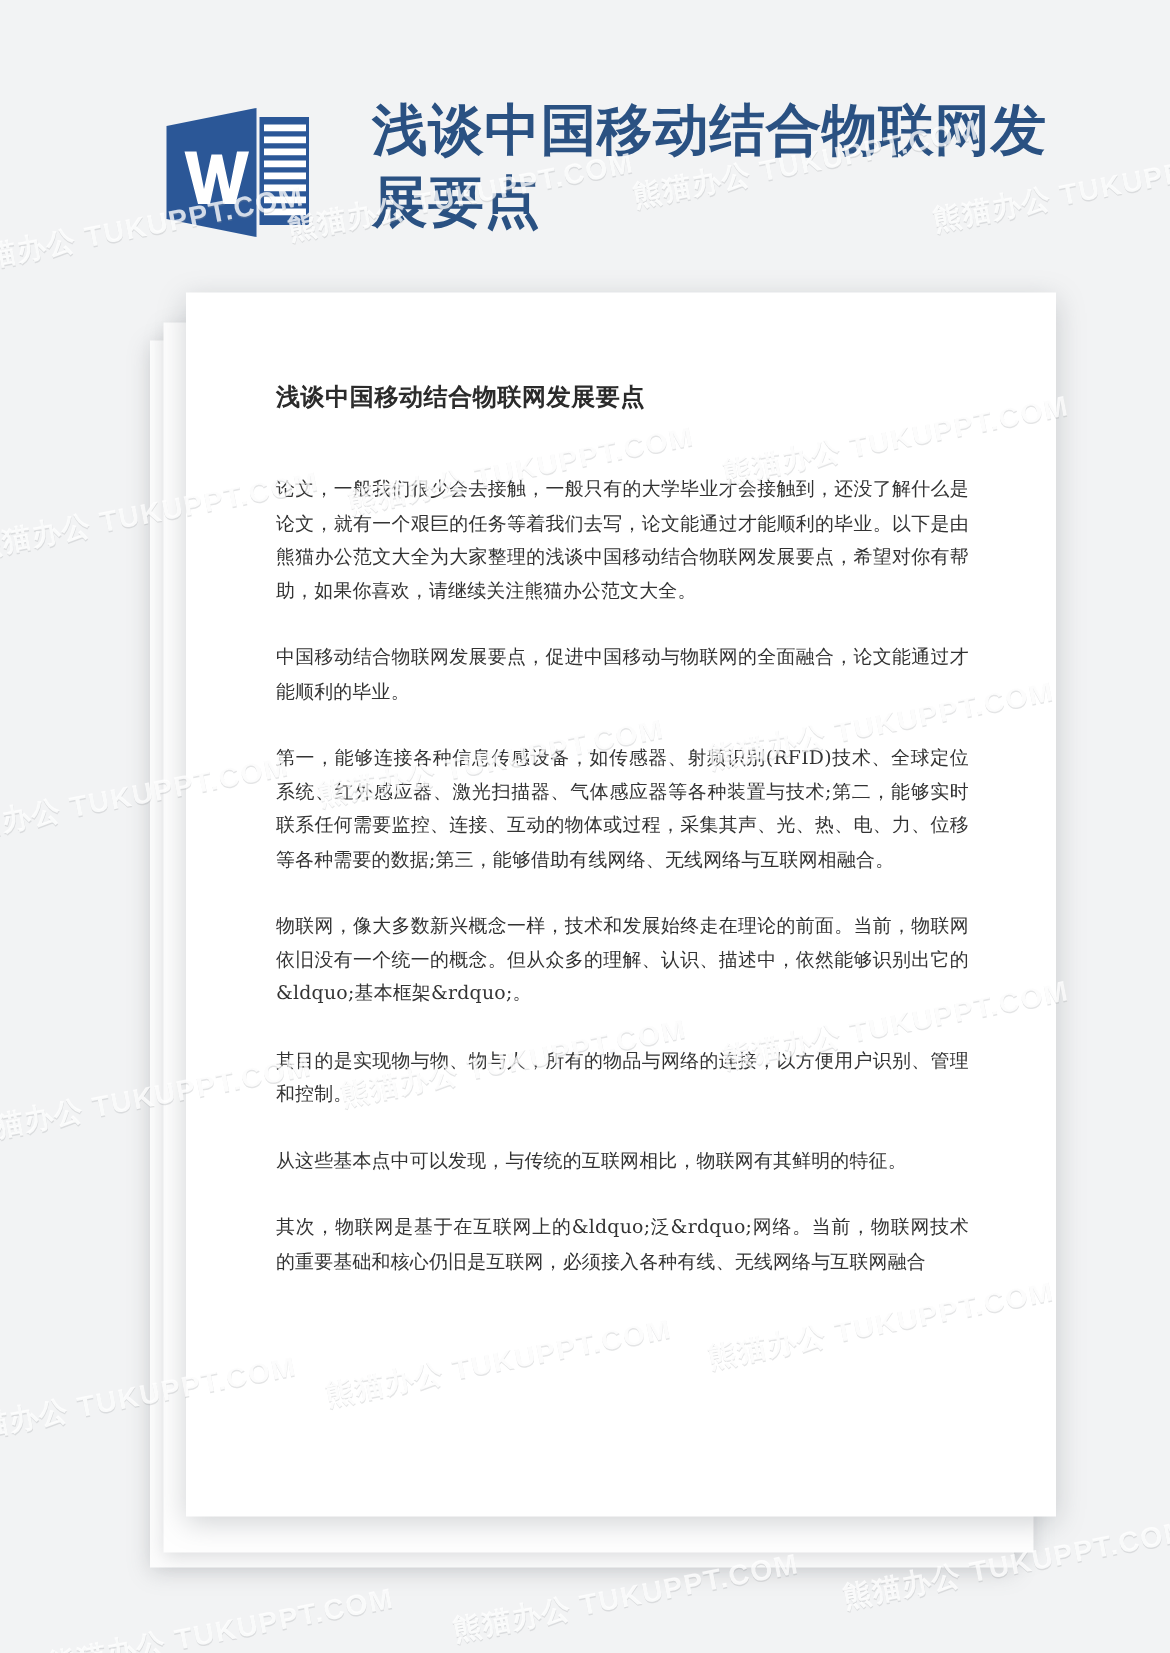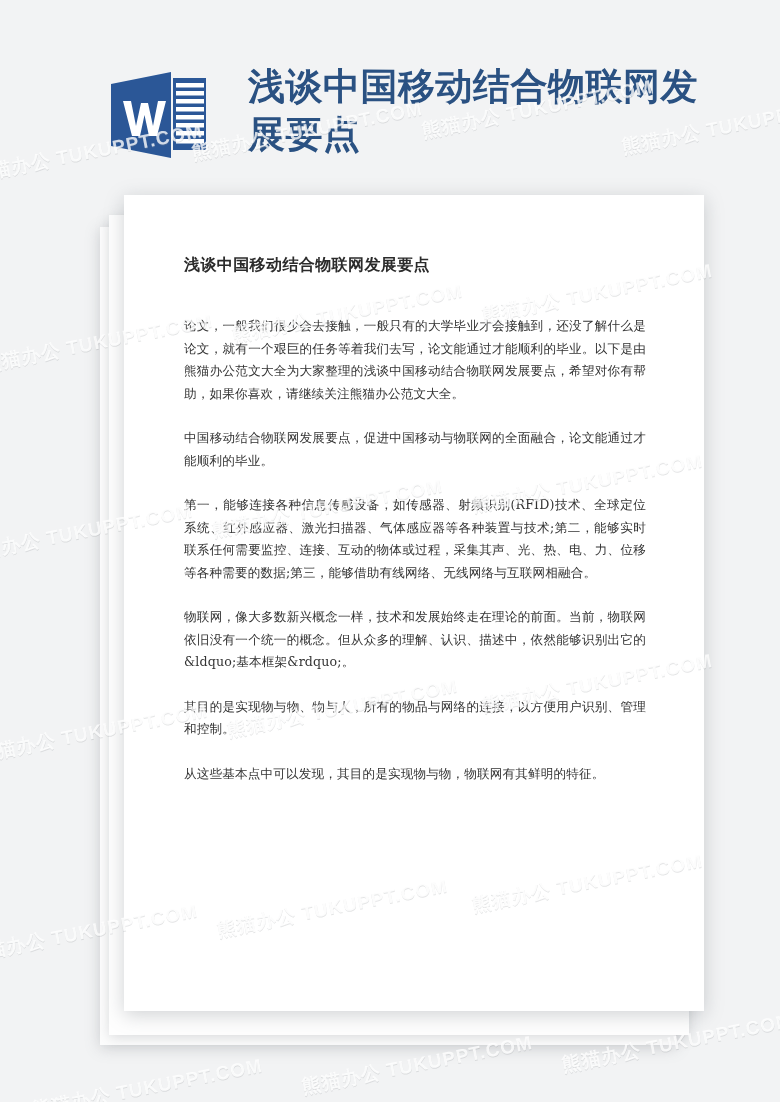--- a/index.html
+++ b/index.html
@@ -141,21 +141,22 @@
   <div class="sheet sheet-back2"></div>
   <div class="sheet sheet-back1"></div>
   <div class="sheet sheet-front">
     <div class="doc-content">
       <h1 class="doc-title">浅谈中国移动结合物联网发展要点</h1>
       <p class="para">论文，一般我们很少会去接触，一般只有的大学毕业才会接触到，还没了解什么是论文，就有一个艰巨的任务等着我们去写，论文能通过才能顺利的毕业。以下是由熊猫办公范文大全为大家整理的浅谈中国移动结合物联网发展要点，希望对你有帮助，如果你喜欢，请继续关注熊猫办公范文大全。</p>
       <p class="para">中国移动结合物联网发展要点，促进中国移动与物联网的全面融合，论文能通过才能顺利的毕业。</p>
       <p class="para">第一，能够连接各种信息传感设备，如传感器、射频识别(RFID)技术、全球定位系统、红外感应器、激光扫描器、气体感应器等各种装置与技术;第二，能够实时联系任何需要监控、连接、互动的物体或过程，采集其声、光、热、电、力、位移等各种需要的数据;第三，能够借助有线网络、无线网络与互联网相融合。</p>
       <p class="para">物联网，像大多数新兴概念一样，技术和发展始终走在理论的前面。当前，物联网依旧没有一个统一的概念。但从众多的理解、认识、描述中，依然能够识别出它的&amp;ldquo;基本框架&amp;rdquo;。</p>
       <p class="para">其目的是实现物与物、物与人，所有的物品与网络的连接，以方便用户识别、管理和控制。</p>
-      <p class="para">从这些基本点中可以发现，其目的是实现物与物，物联网有其鲜明的特征。</p>
+      <p class="para">从这些基本点中可以发现，与传统的互联网相比，物联网有其鲜明的特征。</p>
+      <p class="para">其次，物联网是基于在互联网上的&amp;ldquo;泛&amp;rdquo;网络。当前，物联网技术的重要基础和核心仍旧是互联网，必须接入各种有线、无线网络与互联网融合</p>
     </div>
   </div>
 </div>
 
 <div class="header">
   <div class="doc-icon">
     <svg width="99" height="90" viewBox="0 0 99 90" xmlns="http://www.w3.org/2000/svg">
 
       <polygon points="2,14 62,2 62,88 2,76" fill="#2b5797"></polygon>
 

